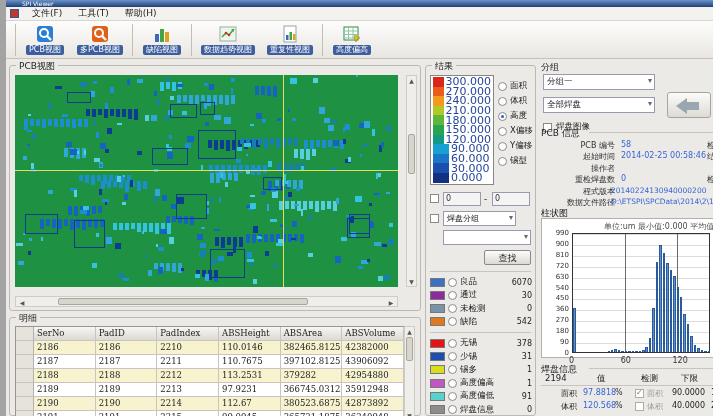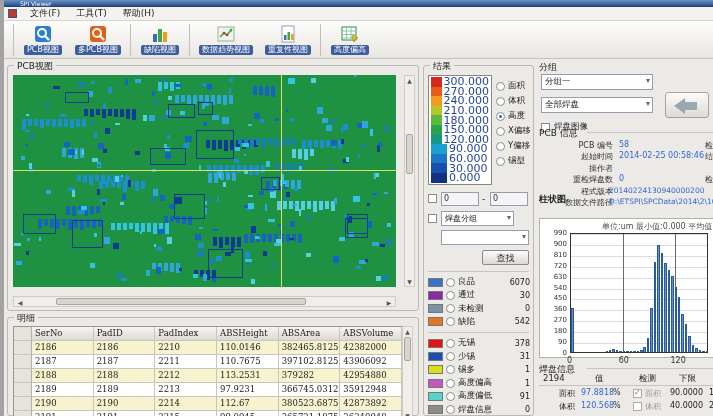--- a/index.html
+++ b/index.html
@@ -1,18 +1,18 @@
 <!DOCTYPE html>
 <html><head>
 <meta charset="utf-8">
 <style>
   * { box-sizing: border-box; margin: 0; padding: 0; }
   html,body { width:713px; height:416px; overflow:hidden; }
   body { font-family:"DejaVu Sans","Liberation Sans",sans-serif; font-size:10px; color:#222; background:#eceae7; }
-  #window { position:relative; width:713px; height:416px; overflow:hidden; background:#eceae7; border-left:4px solid #a3a3a3; }
+  #window { position:relative; width:713px; height:416px; overflow:hidden; background:#eceae7; border-left:6px solid #a3a3a3; }
 
   
   .titlebar { position:absolute; left:0; top:0; width:713px; height:7px;
     background:linear-gradient(#6a93c8,#1d3f77); color:#fff; font-size:6px; overflow:hidden; padding-left:16px; }
   .menubar { position:absolute; left:0; top:7px; width:713px; height:14px; background:#f4f2ef;
     border-bottom:1px solid #d8d5d0; display:flex; align-items:center; gap:2px; padding-left:4px; }
   .menu-appicon { width:9px; height:9px; background:#c03a2a; border:1px solid #35569a; margin-right:4px; }
   .menu-item { padding:0 7px; font-size:9px; color:#222; }
   .toolbar { position:absolute; left:0; top:21px; width:713px; height:38px;
     background:linear-gradient(#fdfdfc,#e9e6e1); border-bottom:1px solid #c6c2bb;
@@ -869,21 +869,21 @@
         <div class="info-row" style="top: 124.6px;">
           <div class="info-label">程式版本</div>
           <div class="info-value" style="font-size: 7.5px; left: 72px;">20140224130940000200</div>
         </div>
         <div class="info-row" style="top: 136px;">
           <div class="info-label">数据文件路径</div>
           <div class="info-value" style="font-size: 7.5px; left: 72px;">D:\ETSPI\SPCData\2014\2\1006.sw1</div>
         </div>
       </div>
 
-    <div class="sec-head" style="left:2px; top:132px;font-weight:bold;">柱状图</div>
+    <div class="sec-head" style="left:2px; top:146px;">柱状图</div>
     <div id="chartbox">
       <div id="chart-title">单位:um 最小值:0.000 平均值:98.1</div>
       <div id="plot">
           <div class="gridh" style="top: 109.091px;"></div>
           <div class="gridh" style="top: 98.1818px;"></div>
           <div class="gridh" style="top: 87.2727px;"></div>
           <div class="gridh" style="top: 76.3636px;"></div>
           <div class="gridh" style="top: 65.4545px;"></div>
           <div class="gridh" style="top: 54.5455px;"></div>
           <div class="gridh" style="top: 43.6364px;"></div>

